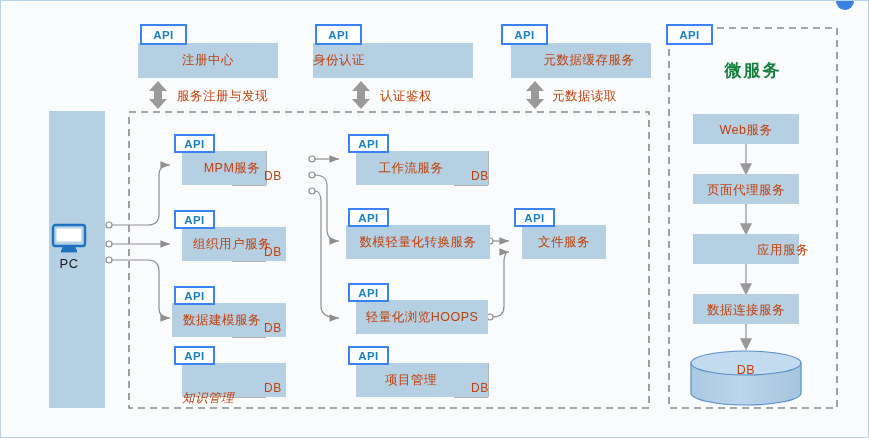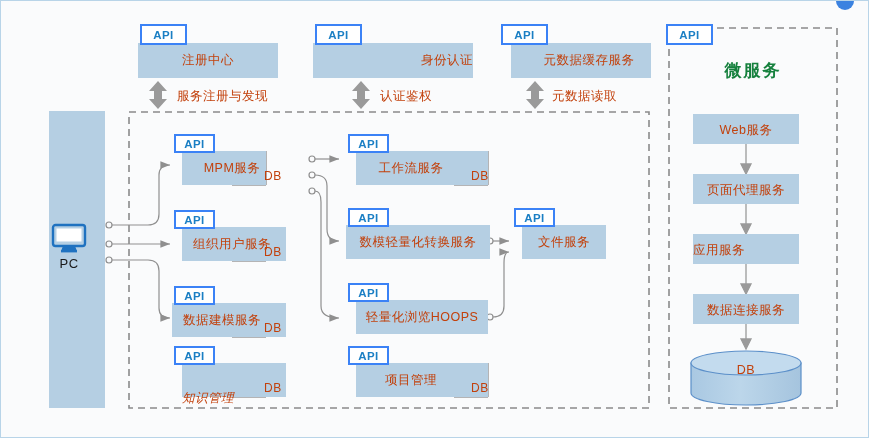--- a/index.html
+++ b/index.html
@@ -208,21 +208,21 @@
     </svg>
     <div id="pc-label">PC</div>
   </div>
 
   <div class="svc top" style="left:137px;top:42px;width:140px;height:35px;"></div>
   <span class="caption" style="left:137px;top:51px;width:140px;text-align:center;">注册中心</span>
   <div class="apitab" style="left:139px;top:23px;width:47px;height:21px;">API</div>
   <span class="caption" style="left:176px;top:87px;">服务注册与发现</span>
 
   <div class="svc top" style="left:312px;top:42px;width:160px;height:35px;"></div>
-  <span class="caption" style="left:312px;top:51px;width:160px;text-align:right;">身份认证</span>
+  <span class="caption" style="left:312px;top:51px;width:160px;text-align:left;">身份认证</span>
   <div class="apitab" style="left:314px;top:23px;width:47px;height:21px;">API</div>
   <span class="caption" style="left:379px;top:87px;">认证鉴权</span>
 
   <div class="svc top" style="left:510px;top:42px;width:140px;height:35px;"></div>
   <span class="caption" style="left:510px;top:51px;width:140px;text-align:center;padding-left:8px;">元数据缓存服务</span>
   <div class="apitab" style="left:500px;top:23px;width:47px;height:21px;">API</div>
   <span class="caption" style="left:551px;top:87px;">元数据读取</span>
 
   <div class="svc" style="left:181px;top:150px;width:84px;height:34px;"></div>
   <span class="caption" style="left:181px;top:159px;width:100px;text-align:center;">MPM服务</span>
@@ -269,20 +269,20 @@
   <div class="apitab" style="left:665px;top:23px;width:47px;height:21px;">API</div>
   <div id="ms-title" style="left:668px;top:58px;width:168px;">微服务</div>
 
   <div class="ms-box" style="left:692px;top:113px;width:106px;height:30px;"></div>
   <span class="caption" style="left:692px;top:121px;width:106px;text-align:center;">Web服务</span>
 
   <div class="ms-box" style="left:692px;top:173px;width:106px;height:30px;"></div>
   <span class="caption" style="left:692px;top:181px;width:106px;text-align:center;">页面代理服务</span>
 
   <div class="ms-box" style="left:692px;top:233px;width:106px;height:30px;"></div>
-  <span class="caption" style="left:692px;top:241px;width:116px;text-align:left;">应用服务</span>
+  <span class="caption" style="left:692px;top:241px;width:116px;text-align:right;">应用服务</span>
 
   <div class="ms-box" style="left:692px;top:293px;width:106px;height:30px;"></div>
   <span class="caption" style="left:692px;top:301px;width:106px;text-align:center;">数据连接服务</span>
 
   <span class="caption" style="left:690px;top:362px;width:110px;text-align:center;">DB</span>
 
 </div>
 
 </body></html>

